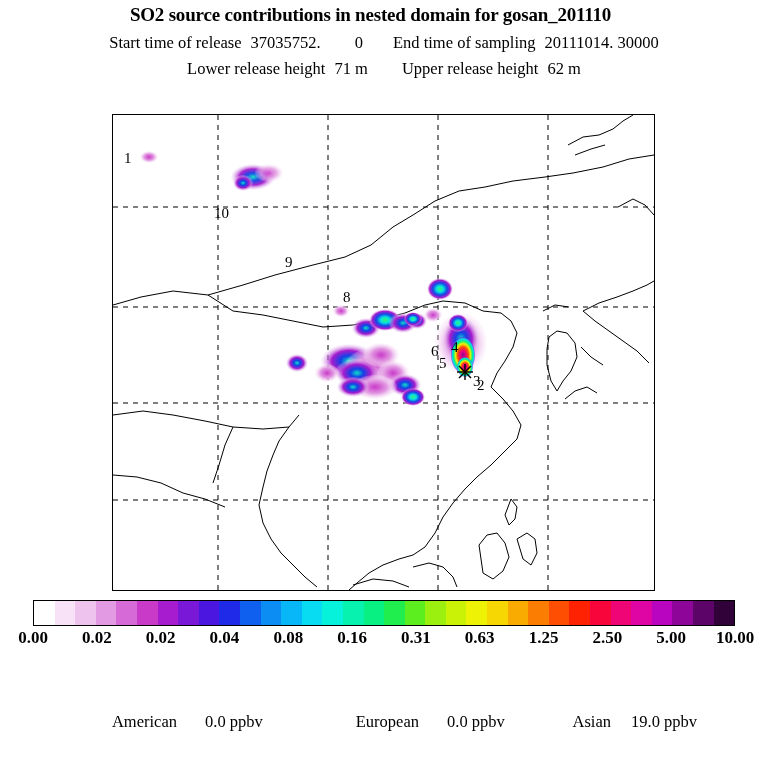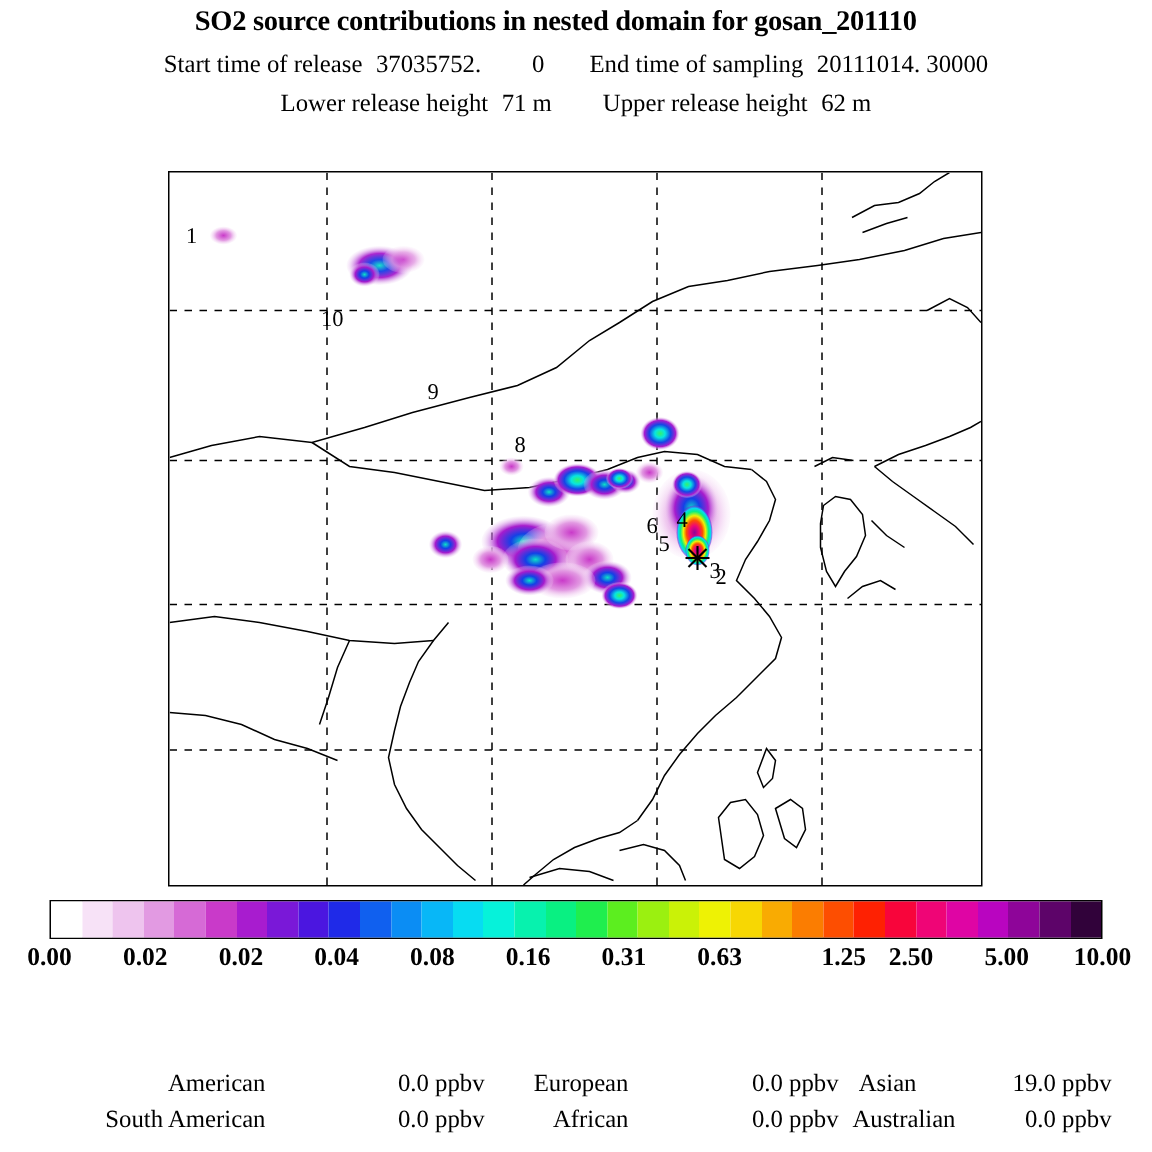--- a/index.html
+++ b/index.html
@@ -102,21 +102,21 @@
   .foot {
     position: absolute;
     width: 768px;
     font-size: 16.5px;
     text-align: center;
   }
   #foot-max { top: 688px; }
   #foot-row1 { top: 712px; }
   #foot-row2 { top: 736px; }
   .cellL { display:inline-block; text-align: right; }
-  .cellV { display:inline-block; text-align: right; }
+  .cellV { display:inline-block; text-align: left; }
   .fgap { display:inline-block; width: 26px; }
 </style>
 </head>
 <body>
 
 <div id="root">
 
   <div class="title">SO2 source contributions in nested domain for gosan_201110</div>
 
   <div class="subline" id="line-times">
@@ -299,28 +299,25 @@
     </div>
   <div id="cb-ticklabels">
       <span style="left: 33px;">0.00</span>
       <span style="left: 96.8182px;">0.02</span>
       <span style="left: 160.636px;">0.02</span>
       <span style="left: 224.455px;">0.04</span>
       <span style="left: 288.273px;">0.08</span>
       <span style="left: 352.091px;">0.16</span>
       <span style="left: 415.909px;">0.31</span>
       <span style="left: 479.727px;">0.63</span>
-      <span style="left: 543.545px; margin-left: 19px;">1.25</span>
+      <span style="left: 543.545px;">1.25</span>
       <span style="left: 607.364px;">2.50</span>
       <span style="left: 671.182px;">5.00</span>
       <span style="left: 735px;">10.00</span>
     </div>
 
 
   <div class="foot" id="foot-row1">
     <span class="cellL" style="width:150px">American</span><span class="cellV" style="width:118px; padding-left:28px">0.0 ppbv</span><span class="cellL" style="width:96px">European</span><span class="cellV" style="width:112px; padding-left:28px">0.0 ppbv</span><span class="cellL" style="width:52px">Asian</span><span class="cellV" style="width:110px; padding-left:20px">19.0 ppbv</span>
   </div>
 
-  <div class="foot" id="foot-row2">
-    <span class="cellL" style="width:150px">South American</span><span class="cellV" style="width:118px; padding-left:28px">0.0 ppbv</span><span class="cellL" style="width:96px">African</span><span class="cellV" style="width:112px; padding-left:28px">0.0 ppbv</span><span class="cellL" style="width:78px">Australian</span><span class="cellV" style="width:84px; padding-left:20px">0.0 ppbv</span>
-  </div>
 
 </div>
 
 </body></html>

